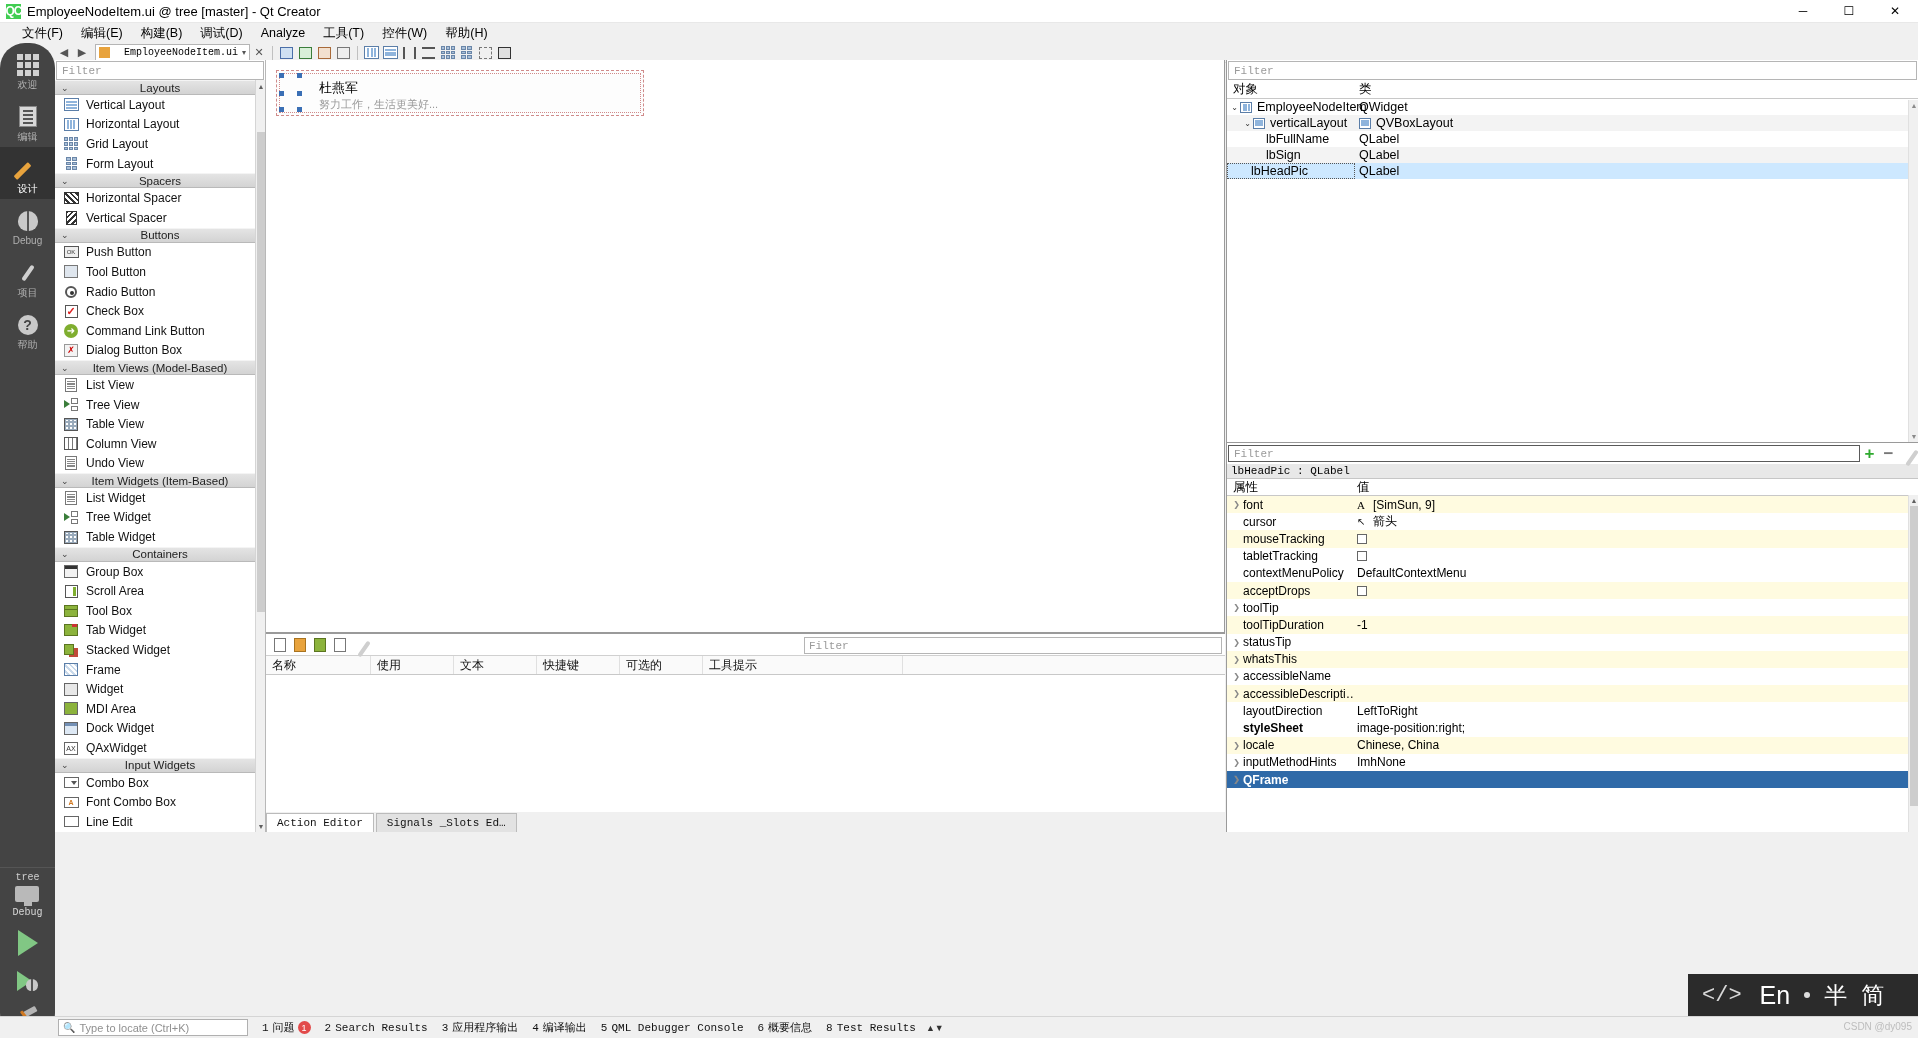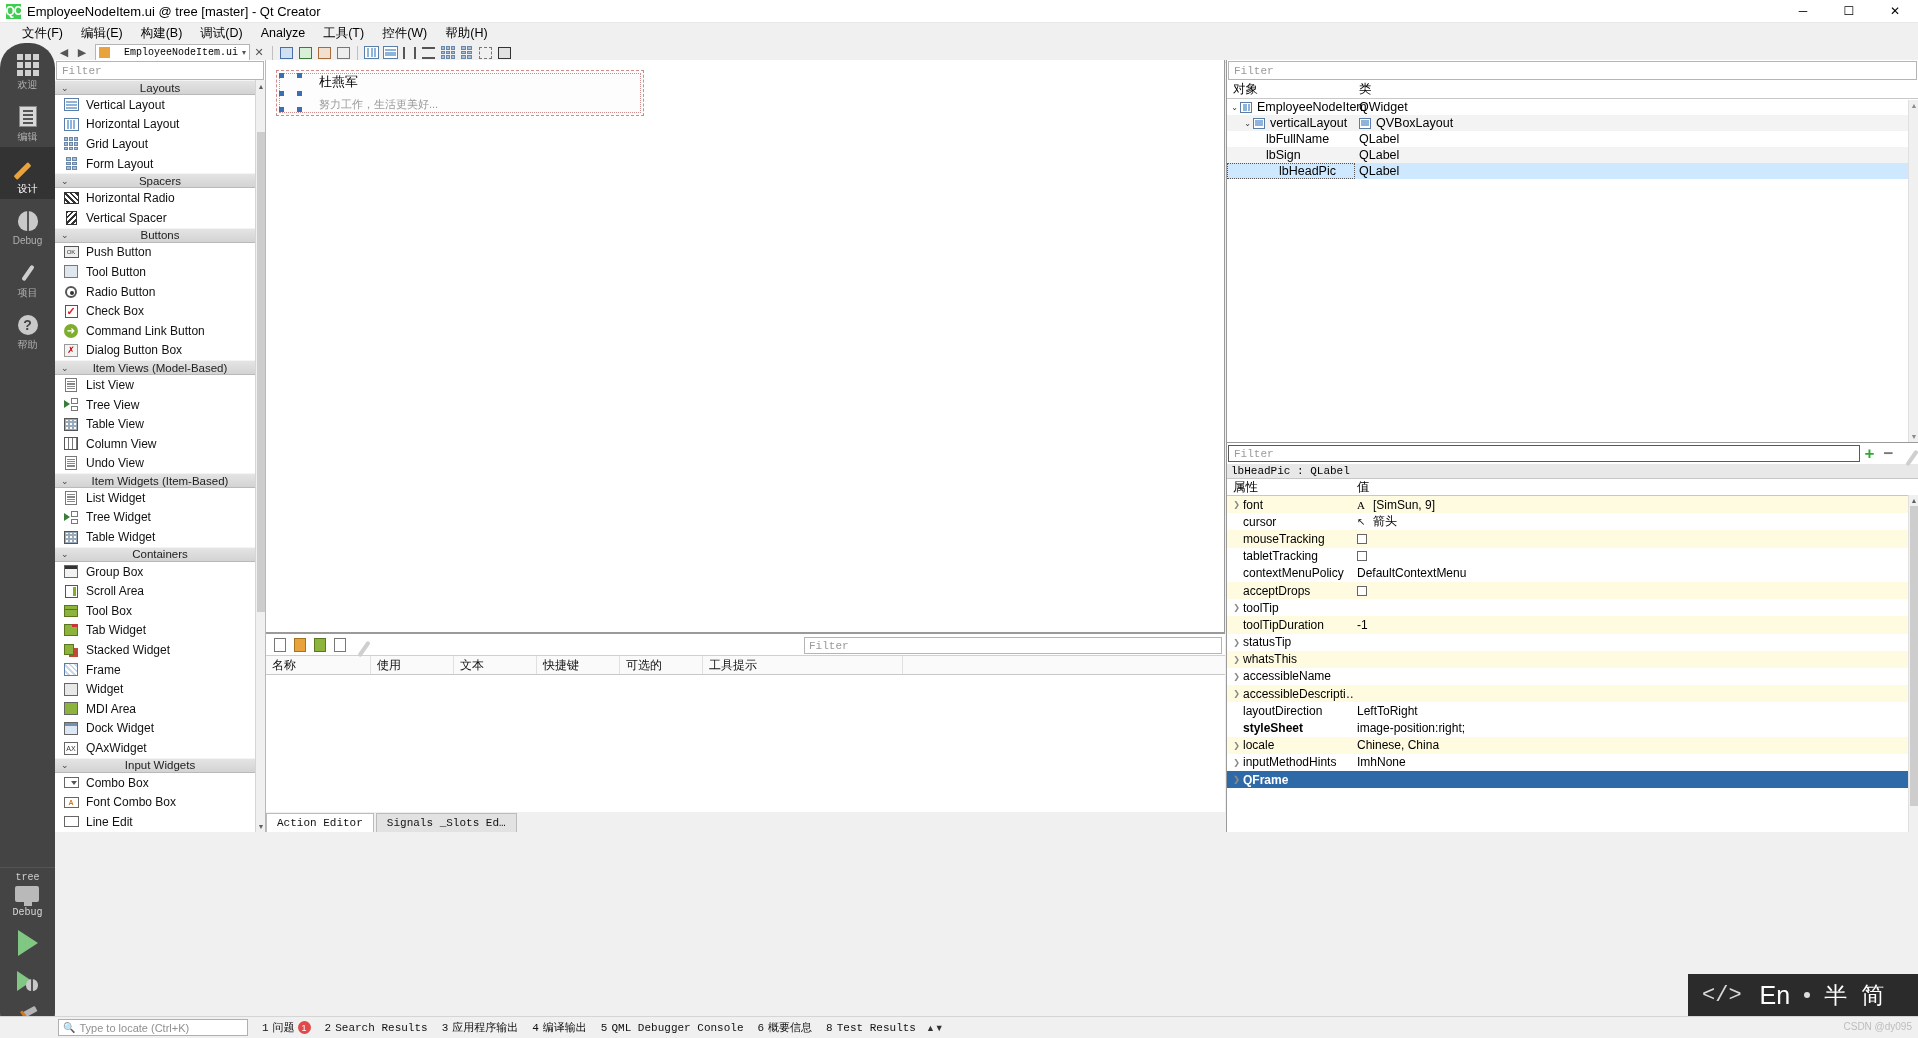--- a/index.html
+++ b/index.html
@@ -254,21 +254,21 @@
   }
   #form-widget {
     position: absolute; left: 10px; top: 10px; width: 368px; height: 46px;
     border: 1px dashed #d08b8b; background: #fdfdfd;
   }
   #form-widget .lay-border {
     position:absolute; left:2px; top:2px; right:2px; bottom:2px;
     border: 1px dotted #d08b8b;
   }
   .sel-handle { position:absolute; width:5px; height:5px; background:#3a6fb5; }
-  #fullname { position:absolute; left:42px; top:2px; font-size:13px; color:#000; }
+  #fullname { position:absolute; left:42px; top:8px; font-size:13px; color:#000; }
   #sign { position:absolute; left:42px; top:26px; font-size:11px; color:#9a9a9a; }
 
   
   #actionpane {
     position:absolute; left:266px; top:633px; width:959px; height:199px;
     background:#fff; border-top:1px solid #9a9a9a; display:flex; flex-direction:column;
   }
   #ae-toolbar { height:22px; display:flex; align-items:center; padding-left:4px;
     border-bottom:1px solid #d0d0d0; }
   #ae-toolbar .ae-ic { width:20px; height:18px; display:flex; align-items:center;
@@ -625,21 +625,21 @@
         <span>Form Layout</span>
       </div>
       <div class="wb-group">
         <span class="chev">⌄</span>
         <span>Spacers</span>
       </div>
       <div class="wb-item">
         <span class="wi">
           <span class="ic-hspacer"></span>
         </span>
-        <span>Horizontal Radio</span>
+        <span>Horizontal Spacer</span>
       </div>
       <div class="wb-item">
         <span class="wi">
           <span class="ic-vspacer"></span>
         </span>
         <span>Vertical Spacer</span>
       </div>
       <div class="wb-group">
         <span class="chev">⌄</span>
         <span>Buttons</span>
@@ -990,21 +990,21 @@
       <div class="oi-row alt">
         <div class="oi-name" style="padding-left: 28px;">
           <span class="oi-chev"></span>
           <span>lbSign</span>
         </div>
         <div class="oi-cls">
           <span>QLabel</span>
         </div>
       </div>
       <div class="oi-row selected">
-        <div class="oi-name" style="padding-left: 40px;">
+        <div class="oi-name" style="padding-left: 12px;">
           <span class="oi-chev"></span>
           <span>lbHeadPic</span>
         </div>
         <div class="oi-cls">
           <span>QLabel</span>
         </div>
       </div>
     </div>
   <div id="oi-scroll">
     <div class="up">▲</div>

